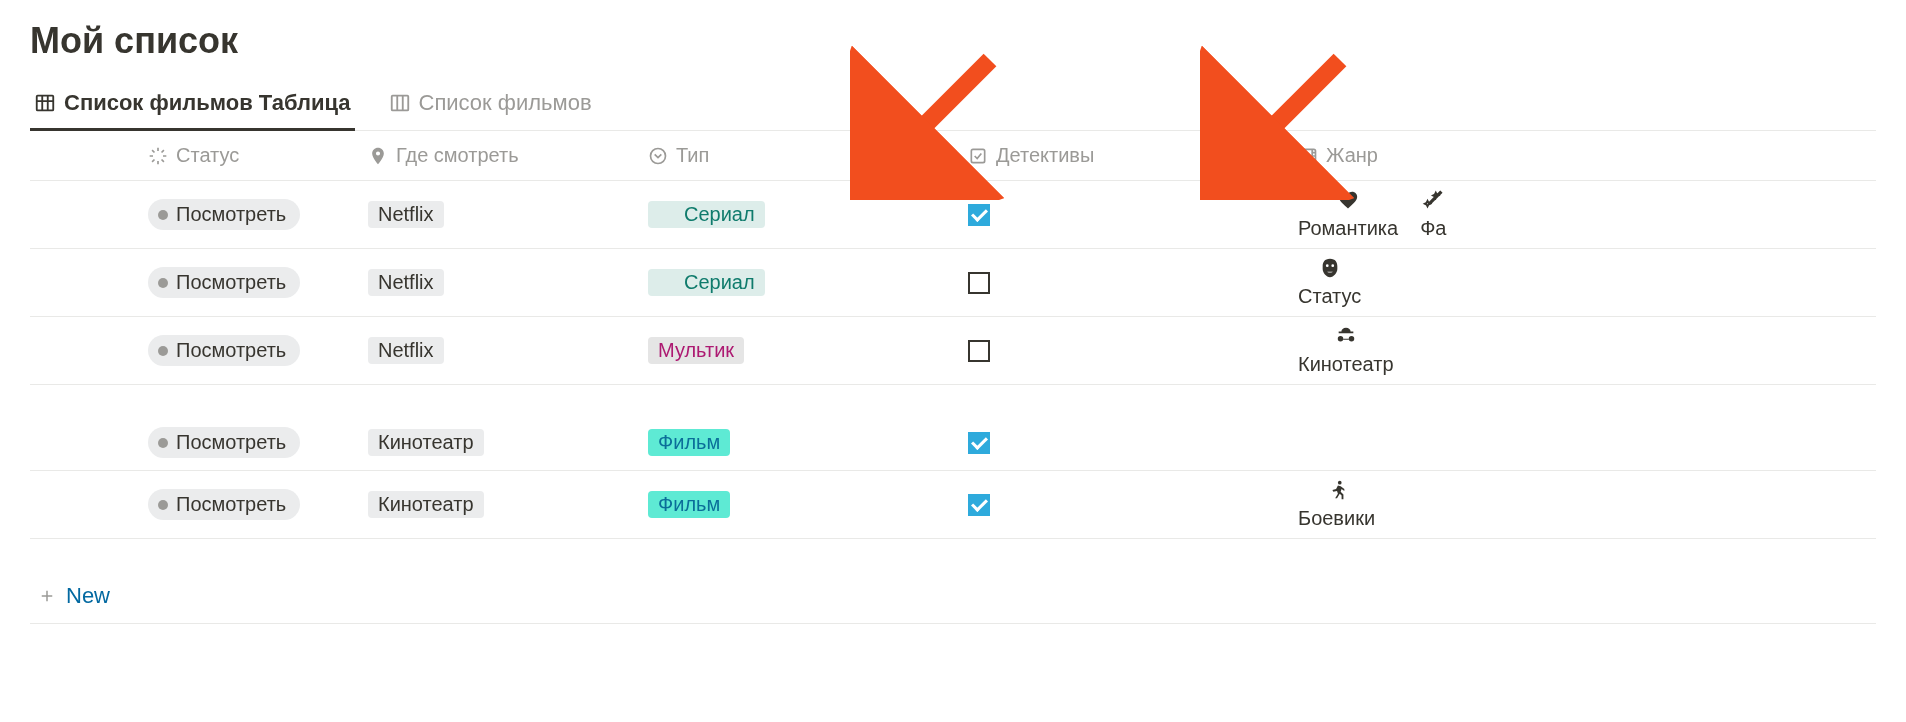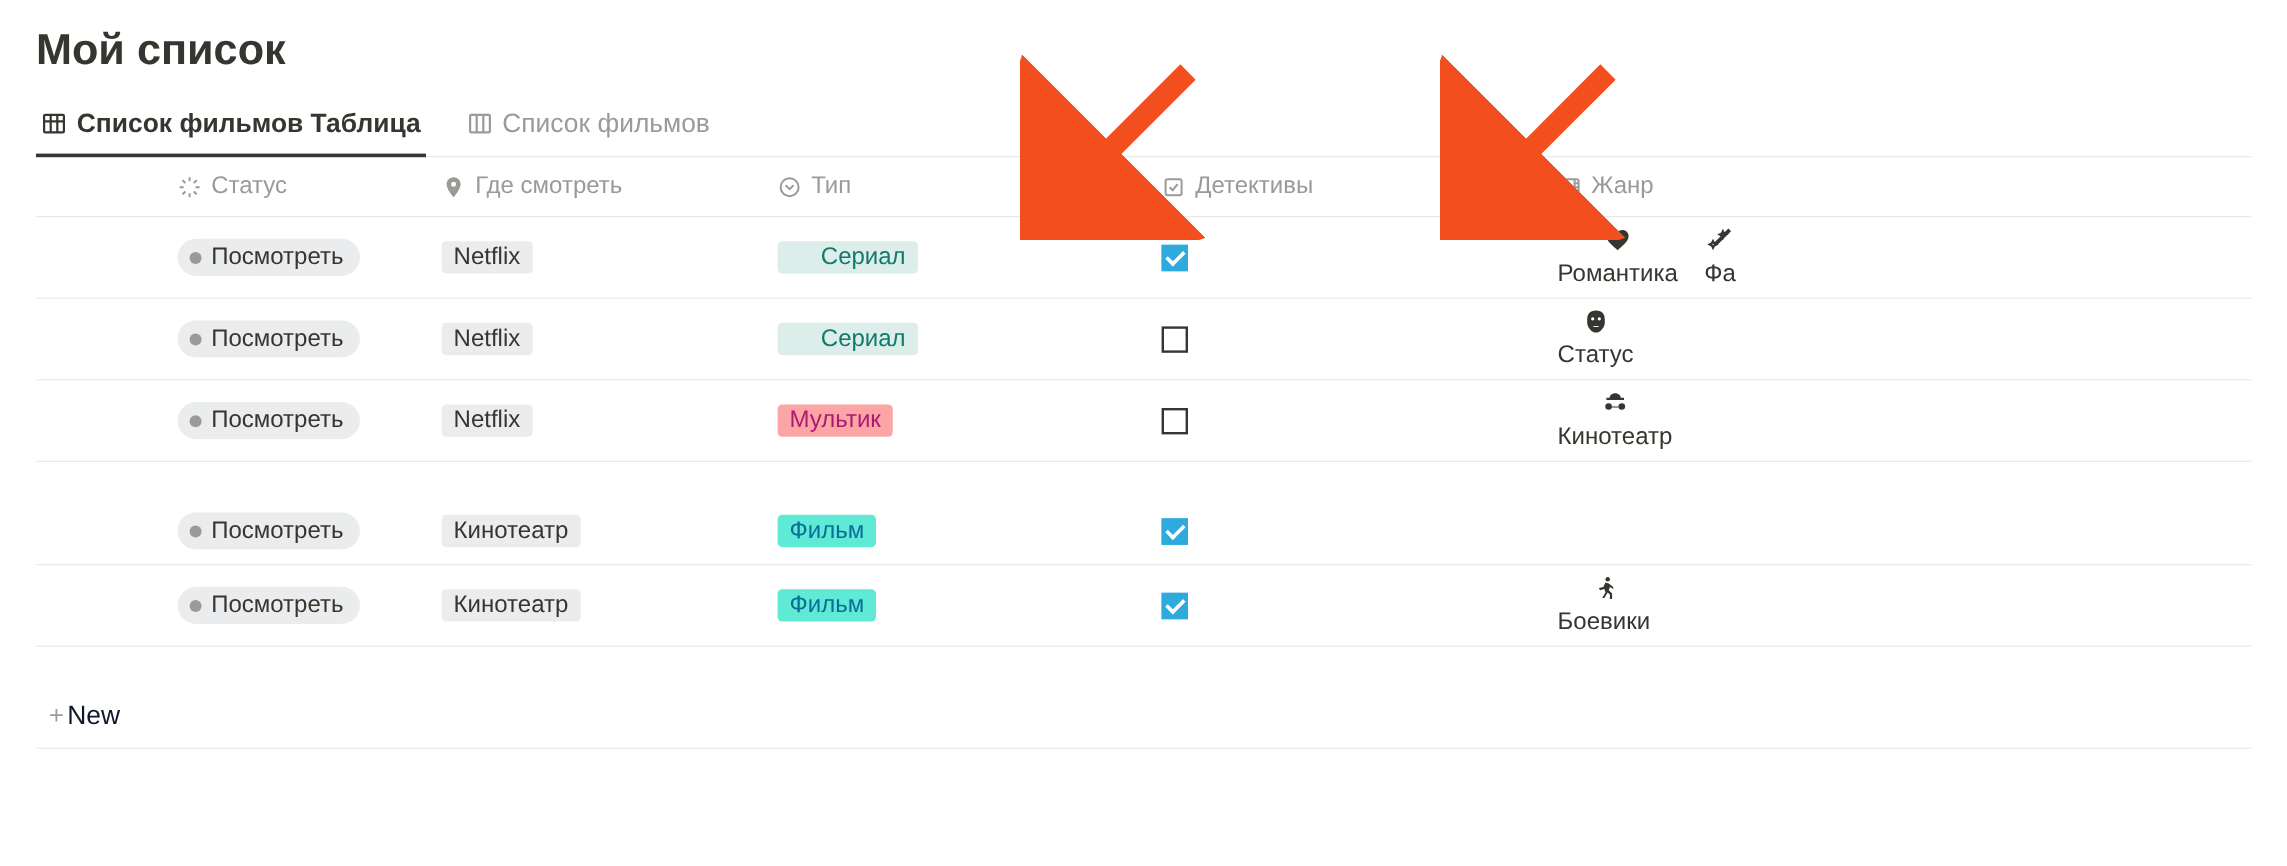--- a/index.html
+++ b/index.html
@@ -106,21 +106,21 @@
     color: #37352f;
     text-align: right;
   }
   .type-tag {
     display: inline-block;
     border-radius: 4px;
     padding: 2px 10px;
     font-size: 20px;
   }
   .type-green { background: #ddedea; color: #0f7b6c; padding-left: 36px; }
-  .type-pink { background: #fca5a5; color: #ad1a72; text-align: center; }
+  .type-pink { background: #e5e5e5; color: #ad1a72; text-align: center; }
   .type-blue { background: #5eead4; color: #0b6e99; }
   .checkbox {
     width: 22px;
     height: 22px;
     border: 2px solid #37352f;
     display: inline-flex;
     align-items: center;
     justify-content: center;
     cursor: pointer;
   }
@@ -150,22 +150,23 @@
     width: 22px;
     height: 22px;
     color: #37352f;
   }
   .group-gap {
     height: 30px;
   }
   .new-row {
     display: flex;
     align-items: center;
+    gap: 10px;
     padding: 14px 8px;
-    color: #0f172a;
+    color: #0369a1;
     font-size: 22px;
     cursor: pointer;
     border-bottom: 1px solid #e9e9e7;
   }
   .plus-icon {
     width: 18px;
     height: 18px;
     display: inline-flex;
     color: #9b9a97;
   }

